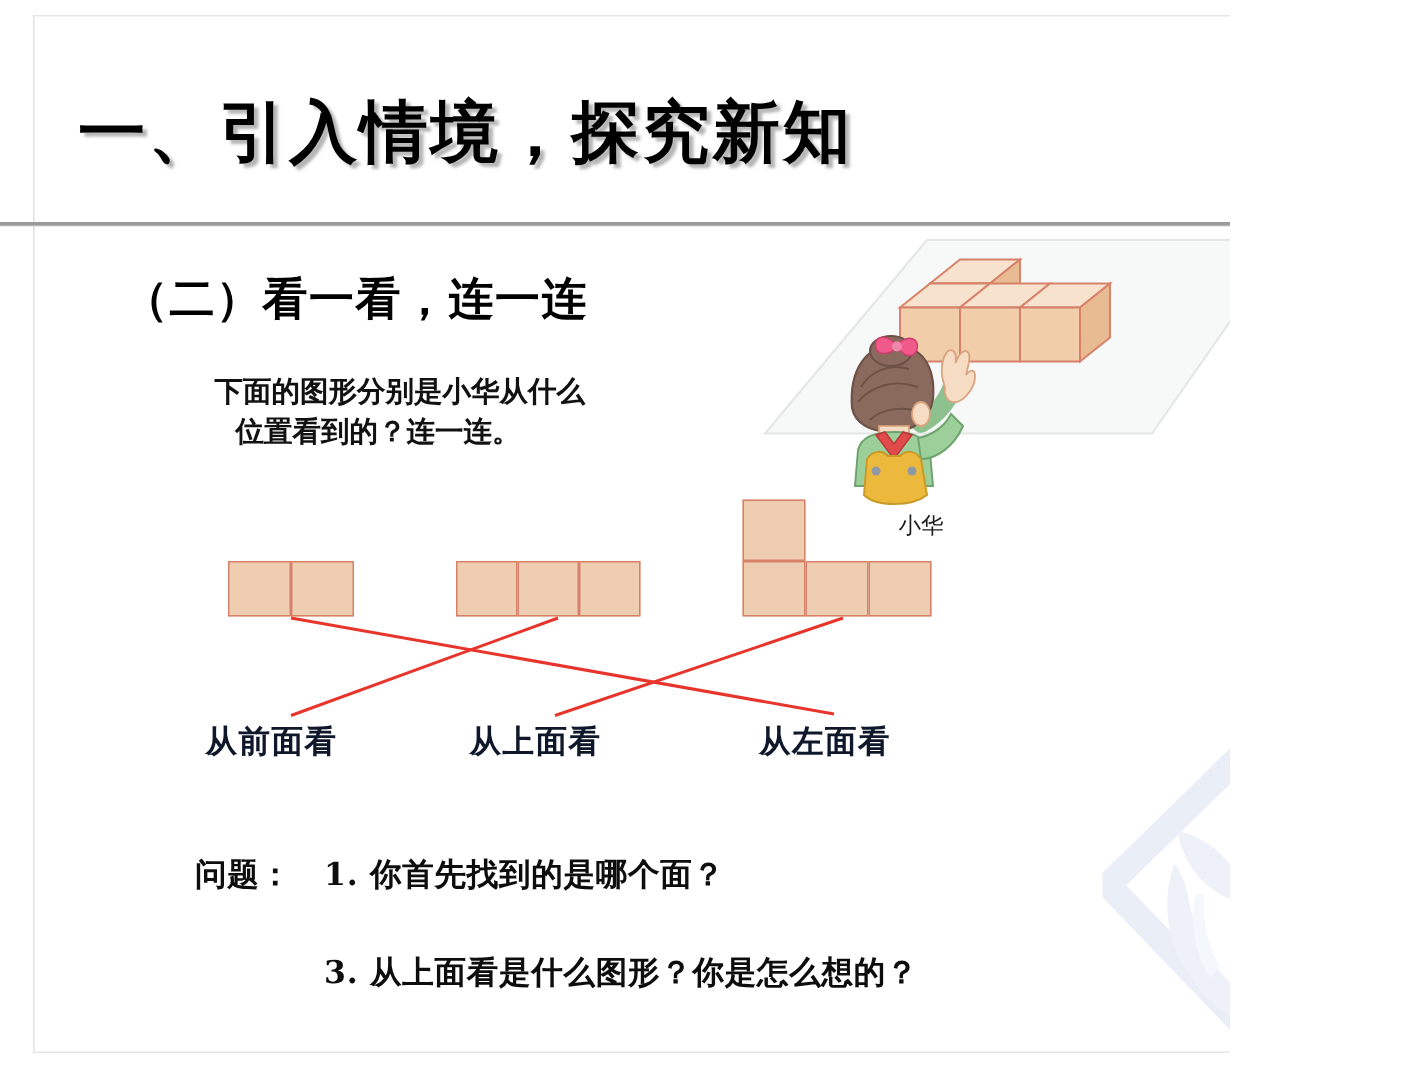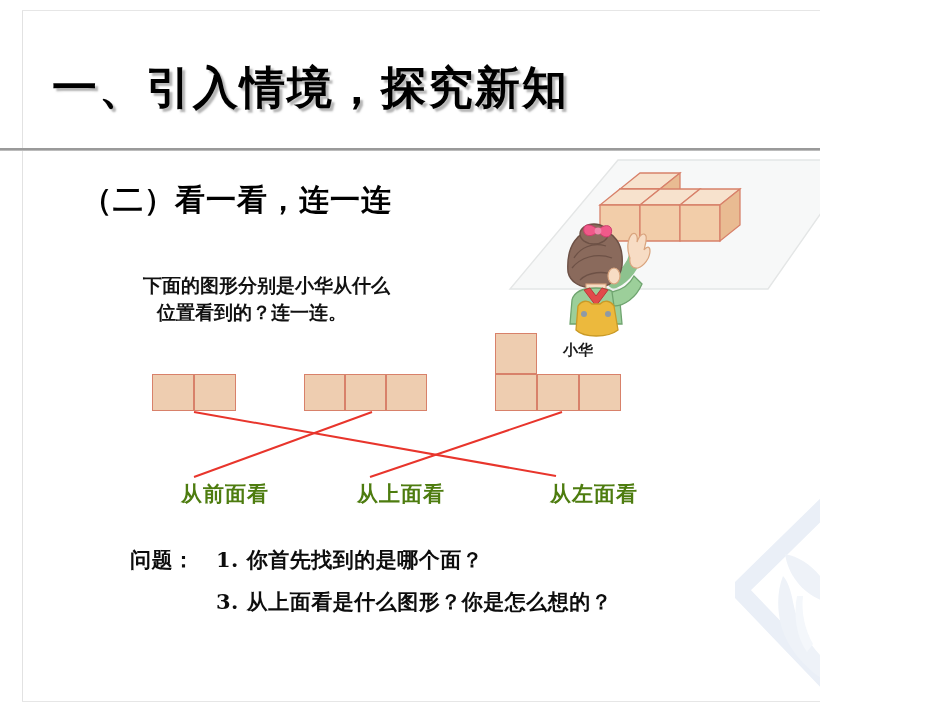--- a/index.html
+++ b/index.html
@@ -83,21 +83,21 @@
     line-height: 40px;
     letter-spacing: 1px;
     color: #000000;
     white-space: nowrap;
   }
 
   
   .problem-text {
     position: absolute;
     left: 143px;
-    top: 272px;
+    top: 248px;
     width: 360px;
     font-family: Liberation Serif, serif;
     font-weight: bold;
     font-size: 19px;
     line-height: 27px;
     color: #111111;
   }
   .problem-text .line2 { padding-left: 14px; display: block; }
 
   
@@ -132,24 +132,24 @@
   
   .girl {
     position: absolute;
     left: 552px;
     top: 218px;
     width: 110px;
     height: 120px;
   }
   .girl-name {
     position: absolute;
-    left: 563px;
+    left: 599px;
     top: 341px;
     font-family: "DejaVu Serif", "Liberation Serif", serif;
-    font-weight: bold;
+    font-weight: normal;
     font-size: 15px;
     color: #1a1a1a;
     white-space: nowrap;
   }
 
   
   .shapes-layer {
     position: absolute;
     left: 0; top: 0;
     width: 950px; height: 713px;
@@ -169,38 +169,37 @@
     width: 950px;
     height: 713px;
   }
 
   
   .view-label {
     position: absolute;
     font-family: "DejaVu Serif", "Liberation Serif", serif;
     font-weight: bold;
     font-size: 21px;
-    color: #4d7c0f;
+    color: #0f172a;
     white-space: nowrap;
     letter-spacing: 1px;
-    margin-left: 44px;
   }
 
   
   .questions {
     position: absolute;
     left: 130px;
     top: 546px;
     font-family: "DejaVu Serif", "Liberation Serif", serif;
     font-weight: bold;
     font-size: 21px;
     color: #0d0d0d;
     letter-spacing: 0.5px;
   }
-  .q-row { display: block; height: 42px; white-space: nowrap; }
+  .q-row { display: block; height: 42px; white-space: nowrap; margin-top: 23px; }
   .q-head { display: inline-block; width: 86px; }
   .q-indent { display: inline-block; width: 86px; }
 </style>
 </head>
 <body>
 
 <div id="slide">
 
   <div class="frame-left"></div>
   <div class="frame-right"></div>

